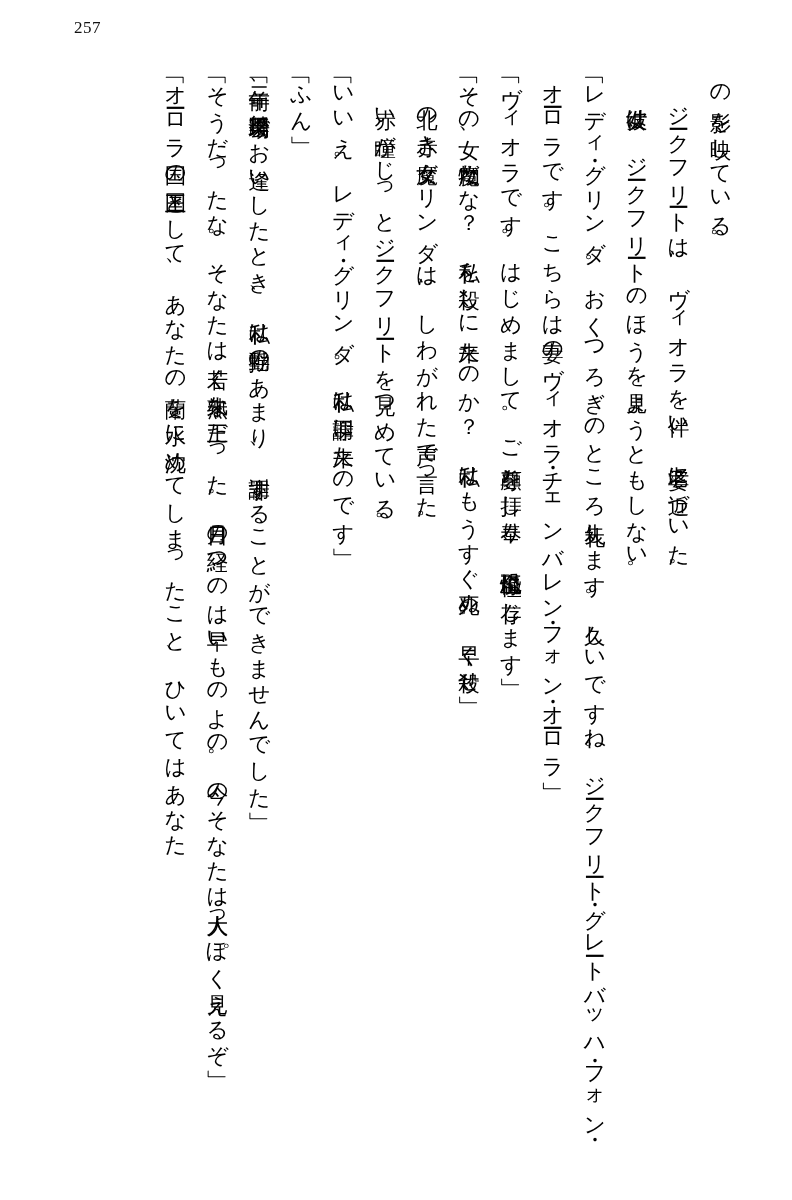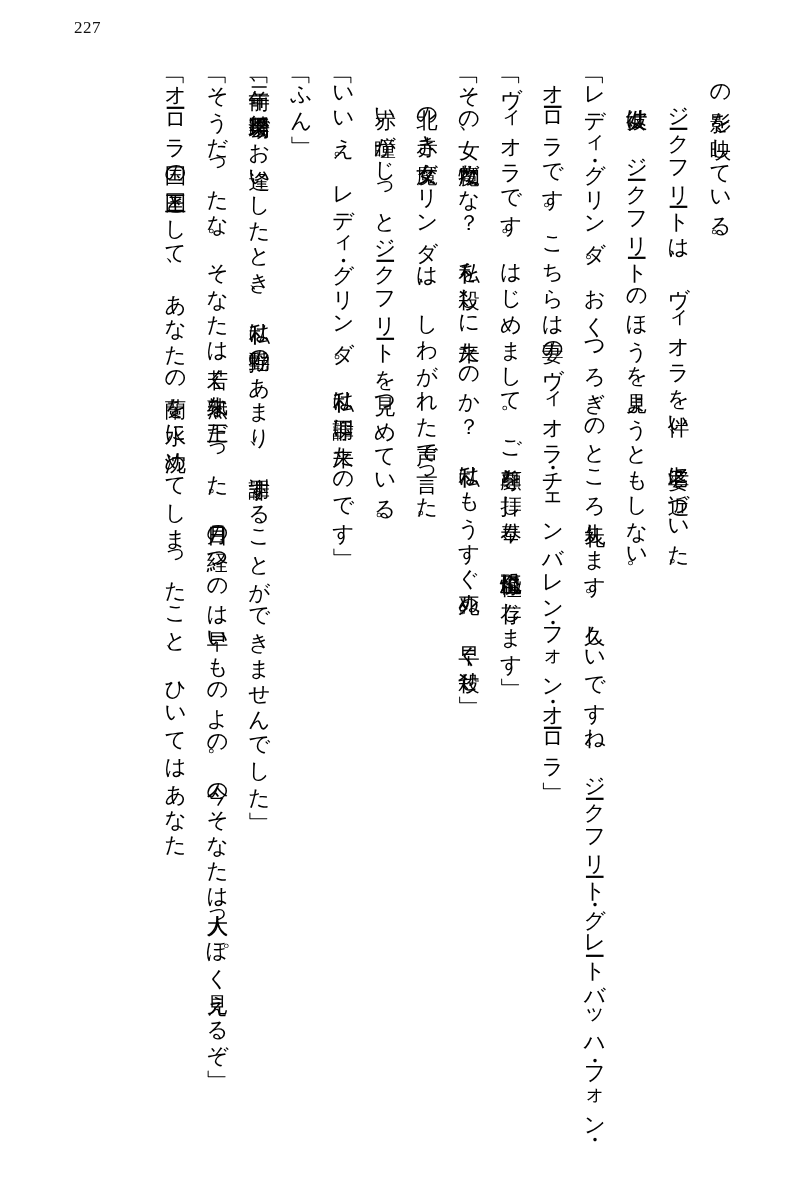--- a/index.html
+++ b/index.html
@@ -48,21 +48,21 @@
   }
   .vtext p.indent {
     text-indent: 1em;
   }
 </style>
 </head>
 <body>
 
 <div class="page">
 
-  <div class="page-number">227</div>
+  <div class="page-number">257</div>
 
   <div class="vtext">
     <p>の影を映している。</p>
     <p class="indent">ジークフリートは、ヴィオラを伴い、老婆に近づいた。</p>
     <p class="indent">彼女は、ジークフリートのほうを見ようともしない。</p>
     <p>「レディ・グリンダ。おくつろぎのところ失礼します。久しいですね。ジークフリート・グレートバッハ・フォン・オーロラです。こちらは妻のヴィオラ・チェンバレン・フォン・オーロラ」</p>
     <p>「ヴィオラです。はじめまして。ご尊顔を拝し奉り、恐悦至極に存じます」</p>
     <p>「その女、魔物だな？　私を殺しに来たのか？　私はもうすぐ死ぬ。早く殺せ」</p>
     <p class="indent">北の赤き魔女グリンダは、しわがれた声で言った。</p>
     <p class="indent">赤い瞳がじっとジークフリートを見つめている。</p>

